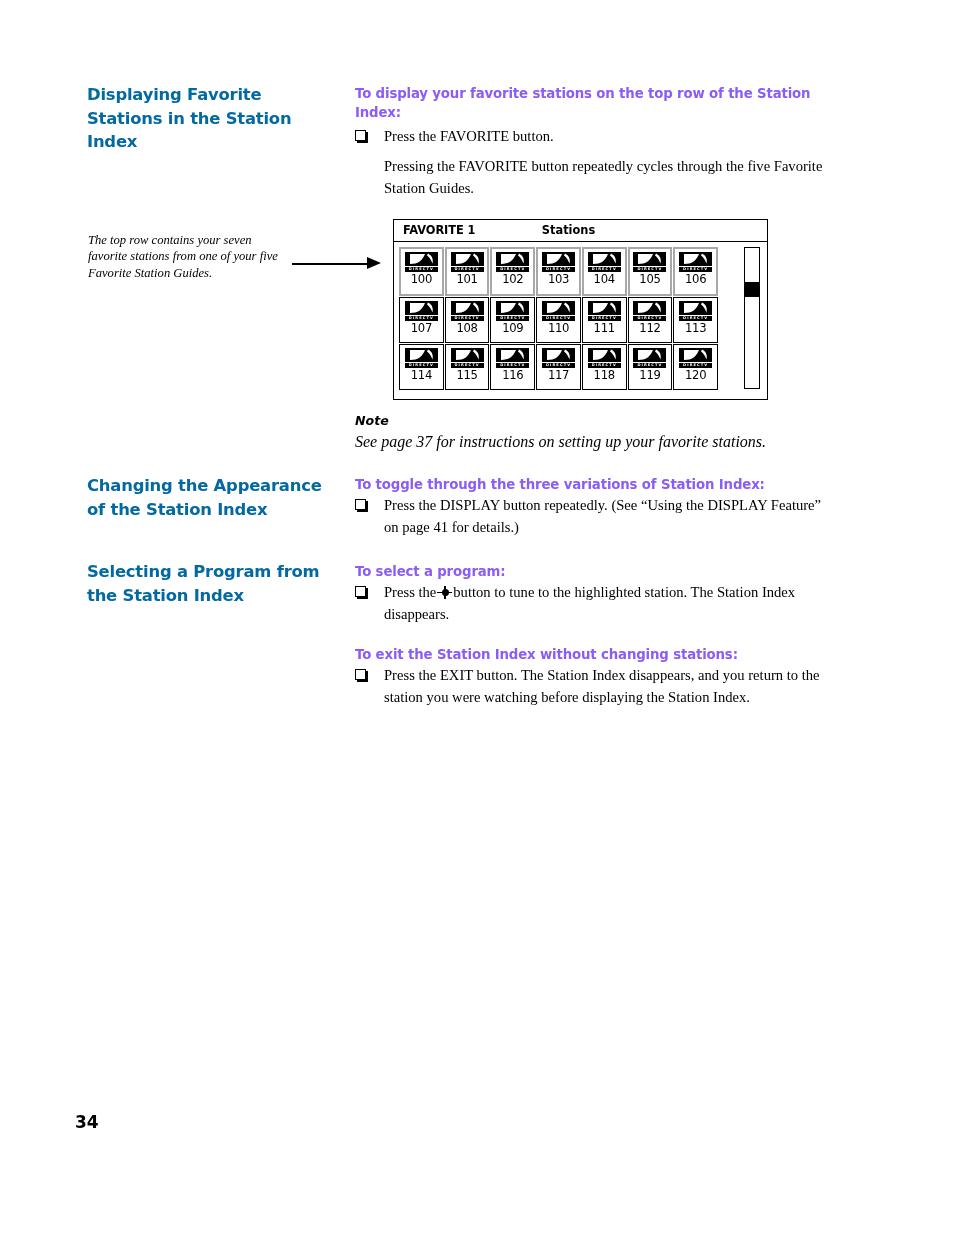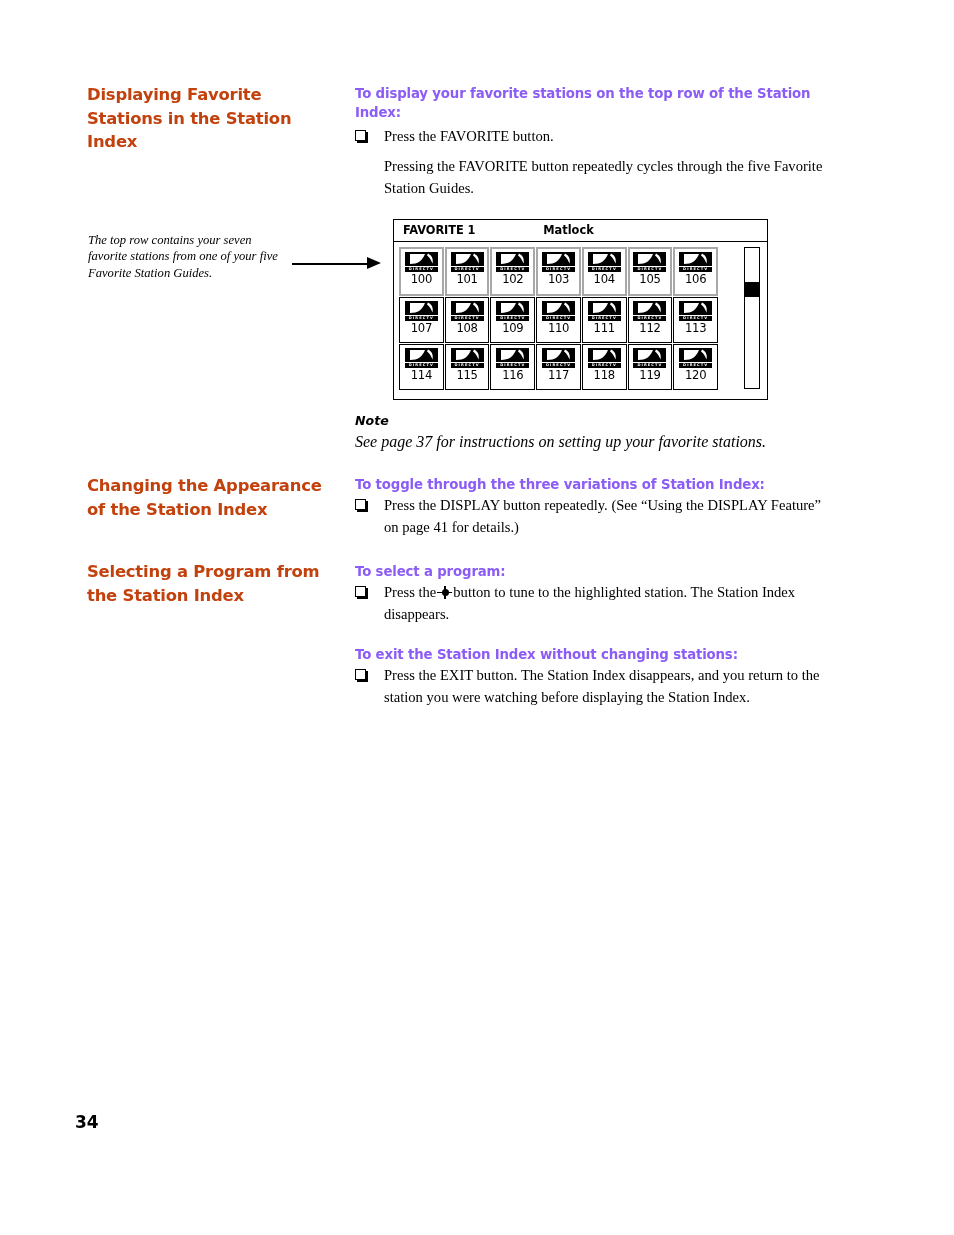--- a/index.html
+++ b/index.html
@@ -23,21 +23,21 @@
     width: 250px;
     top: 0;
   }
   .section-head {
     position: absolute;
     font-family: "DejaVu Sans", sans-serif;
     font-weight: bold;
     font-size: 16.4px;
     line-height: 23.5px;
     letter-spacing: -0.2px;
-    color: #c2410c;
+    color: #0369a1;
     width: 255px;
   }
   #head-displaying { top: 83px; }
   #head-changing   { top: 474px; }
   #head-selecting  { top: 560px; }
 
   .caption {
     position: absolute;
     left: 88px;
     top: 232px;
@@ -283,21 +283,21 @@
   <span class="bullet-box"></span>
   <span class="bullet-text">Press the FAVORITE button.</span>
 </div>
 
 <div class="indent-text" style="left:384px; top:156px;">Pressing the FAVORITE button repeatedly cycles through the five Favorite Station Guides.</div>
 
 <div id="station-index">
 
   <div id="si-header">
     <div id="si-fav-label">FAVORITE 1</div>
-    <div id="si-program">Matlock</div>
+    <div id="si-program">Stations</div>
   </div>
 
   <div id="si-body">
     <div class="si-grid" id="si-grid">
         <div class="si-row highlighted">
           <div class="si-cell">
             <div class="dtv-logo">
               <svg viewBox="0 0 66 40" width="33" height="20" xmlns="http://www.w3.org/2000/svg">
                 <rect x="0" y="0" width="66" height="28" fill="#000"></rect>
                 <path d="M10 4 L10 24 C26 24 34 18 40 4 Z" fill="#fff"></path>

